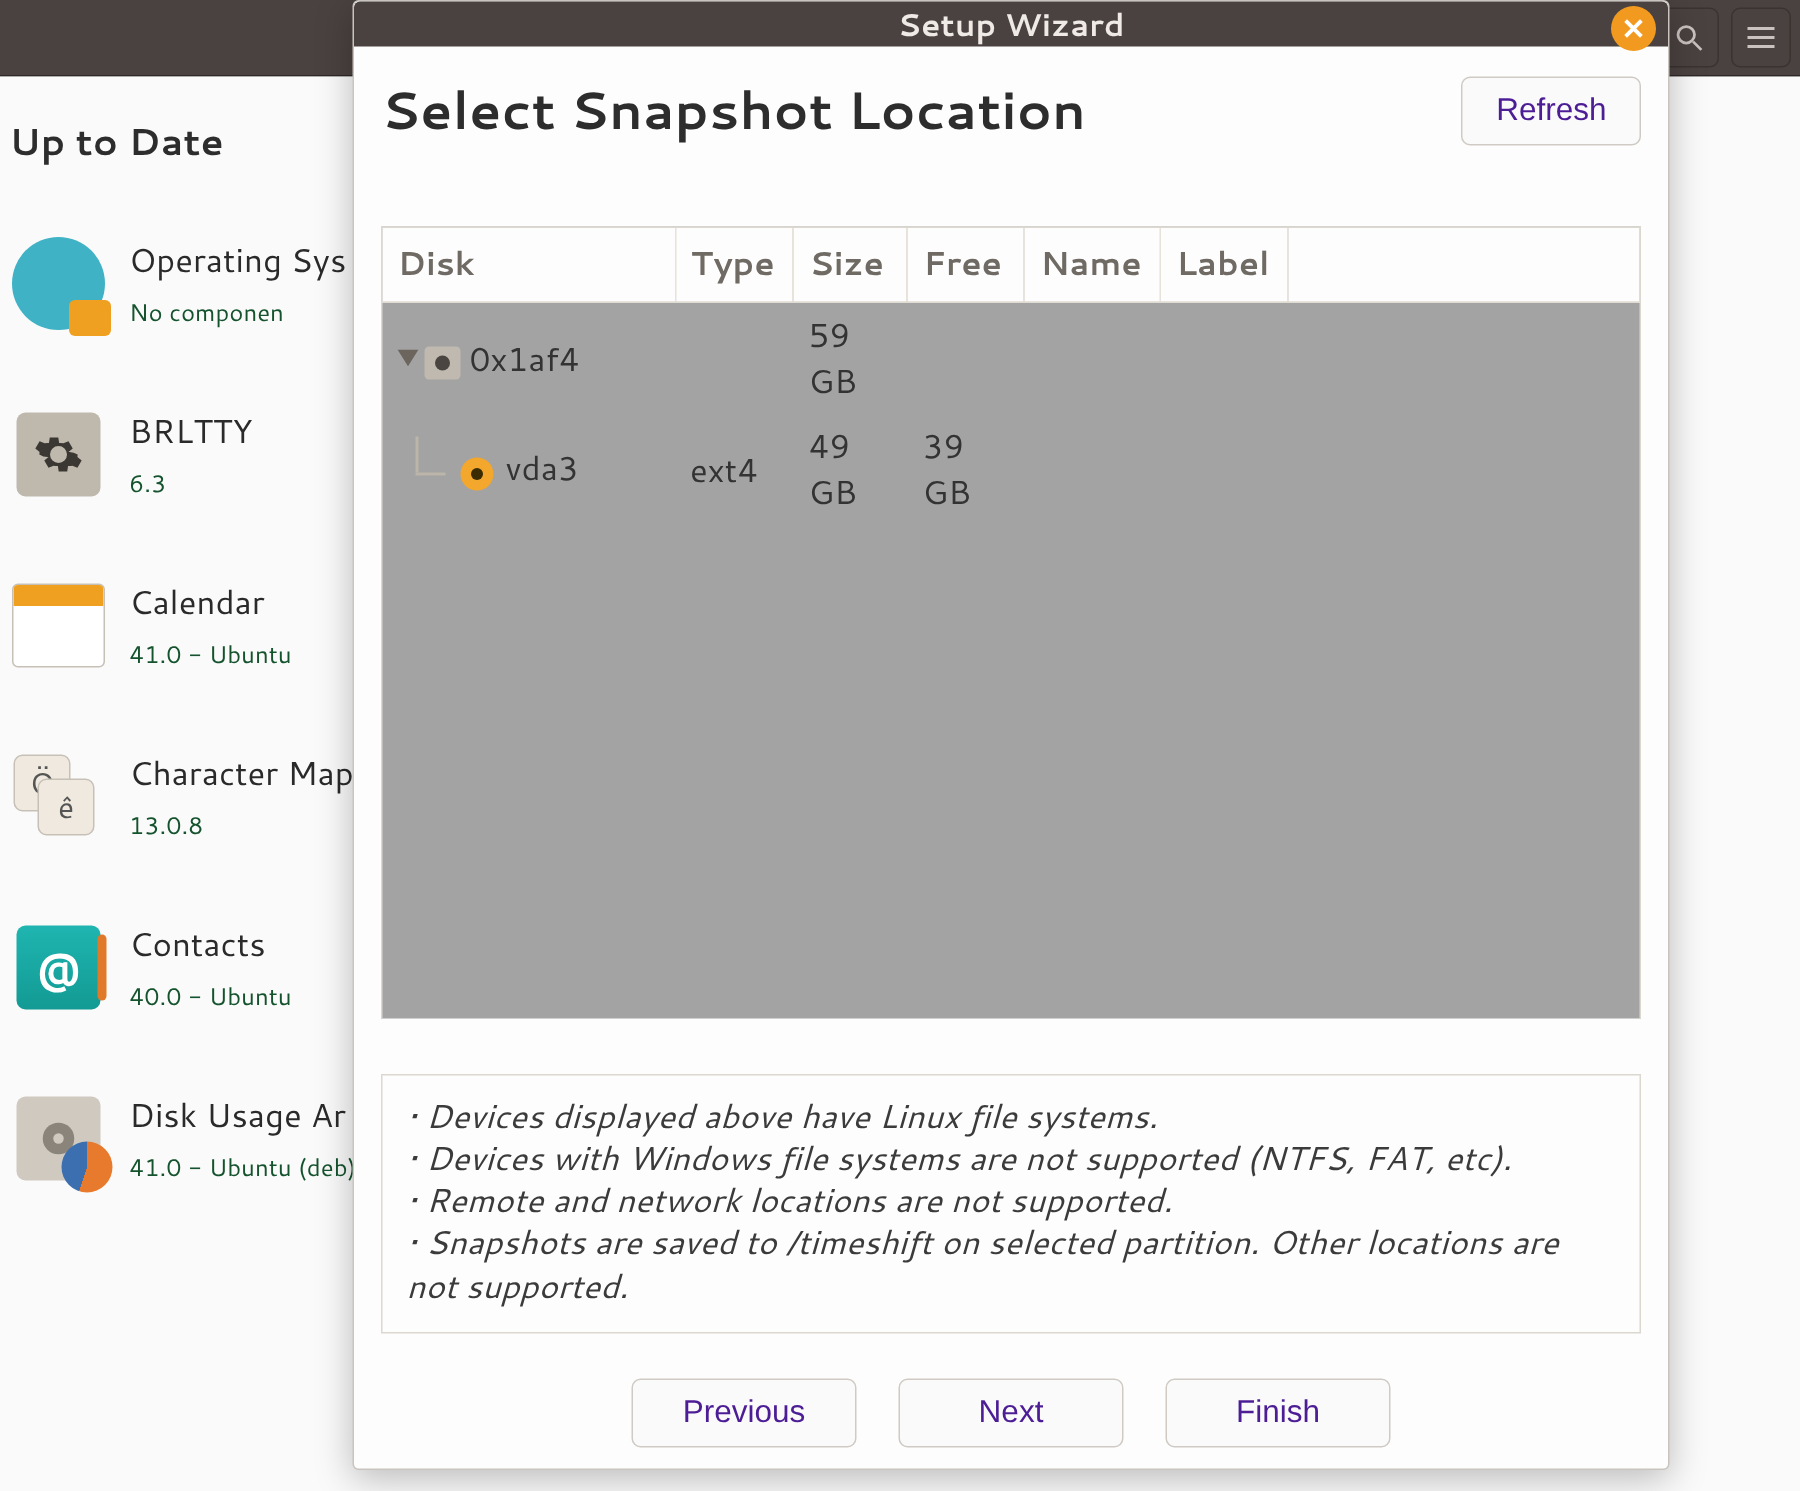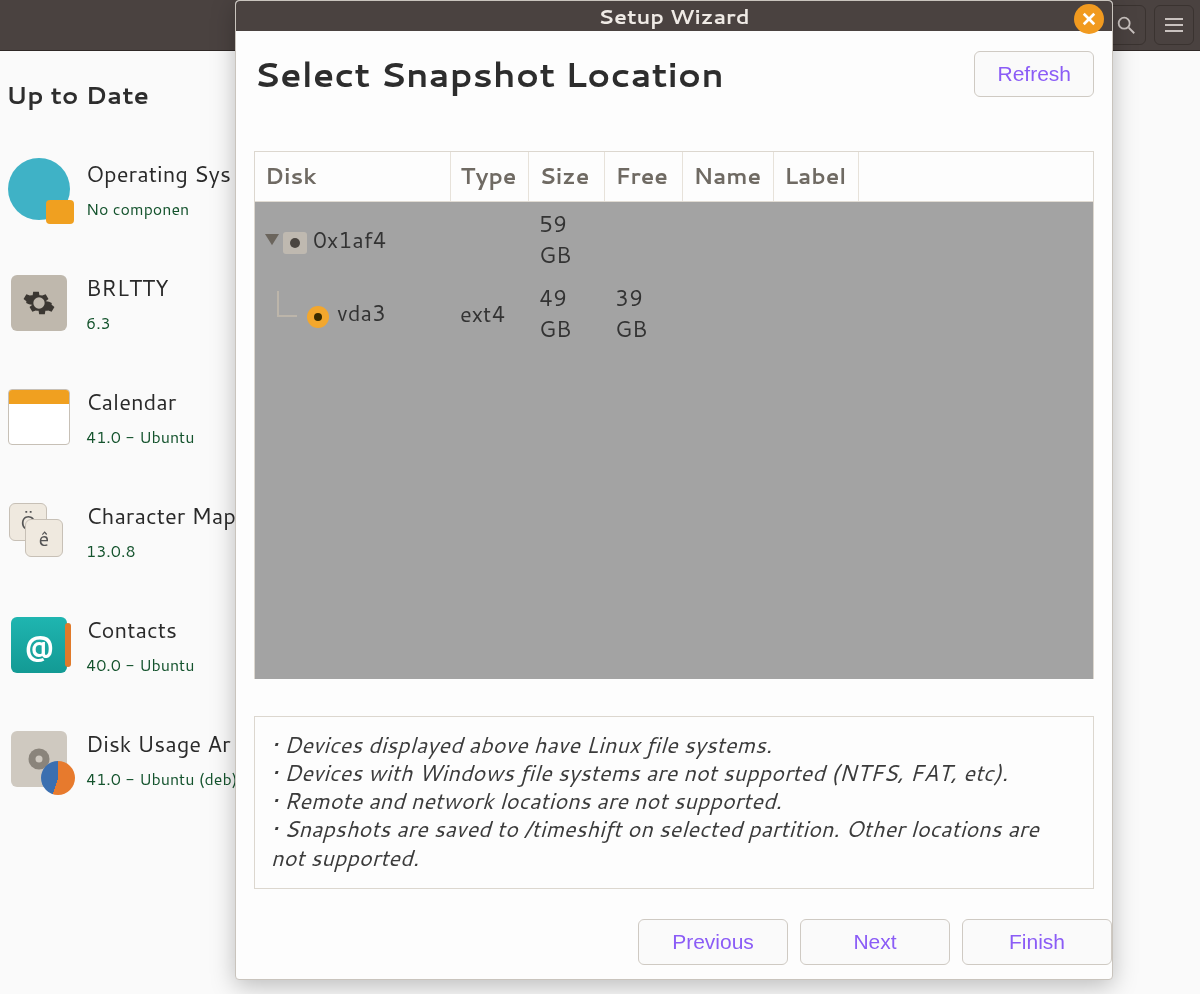--- a/index.html
+++ b/index.html
@@ -141,21 +141,21 @@
     color:#fff; font-weight:900; cursor:pointer;
   }
   .wizard-close svg { width:14px; height:14px; stroke:#fff; stroke-width:3; }
 
   .wizard-body { flex:1; padding:18px 18px 8px 18px; display:flex; flex-direction:column;gap:37px; }
 
   .heading-row { display:flex; align-items:center; justify-content:space-between; }
   .heading { font-size:35px; font-weight:800; color:#2d2d2d; }
   .btn {
     background:#fafafa; border:1px solid #cfcac3; border-radius:6px;
-    padding:10px 22px; font-size:21px; color:#8b5cf6; font-weight:500;
+    padding:10px 22px; font-size:21px; color:#4c1d95; font-weight:500;
     cursor:pointer;
   }
 
   .table-wrap { margin-top:16px; border:1px solid #dcd7cf; border-bottom:none; height:528px; background:#a3a3a3; }
   table.disk { width:100%; border-collapse:collapse; font-size:22px; color:#333; }
   table.disk th {
     text-align:left; font-weight:700; color:#6f6a63;
     padding:8px 12px 10px 10px;
     border-bottom:1px solid #e0dbd3;
     border-right:1px solid #e7e2da;
@@ -192,21 +192,21 @@
 
   .notes {
     border:1px solid #dcd7cf; border-top:1px solid #dcd7cf;
     padding:14px 16px 16px 16px;
     font-style:italic; font-size:22px; color:#3b3b3b;
     line-height:1.28;
   }
   .notes .line { display:block; }
 
   .wizard-footer {
-    display:flex; justify-content:flex-end; gap:12px;
+    display:flex; justify-content:center; gap:28px;
     padding:22px 0 16px 0;
   }
   .wizard-footer .btn { min-width:150px; text-align:center; }
 
 </style>
 </head>
 <body>
 
 <div class="bg-topbar">
   <div class="sq-btn" title="Search">

